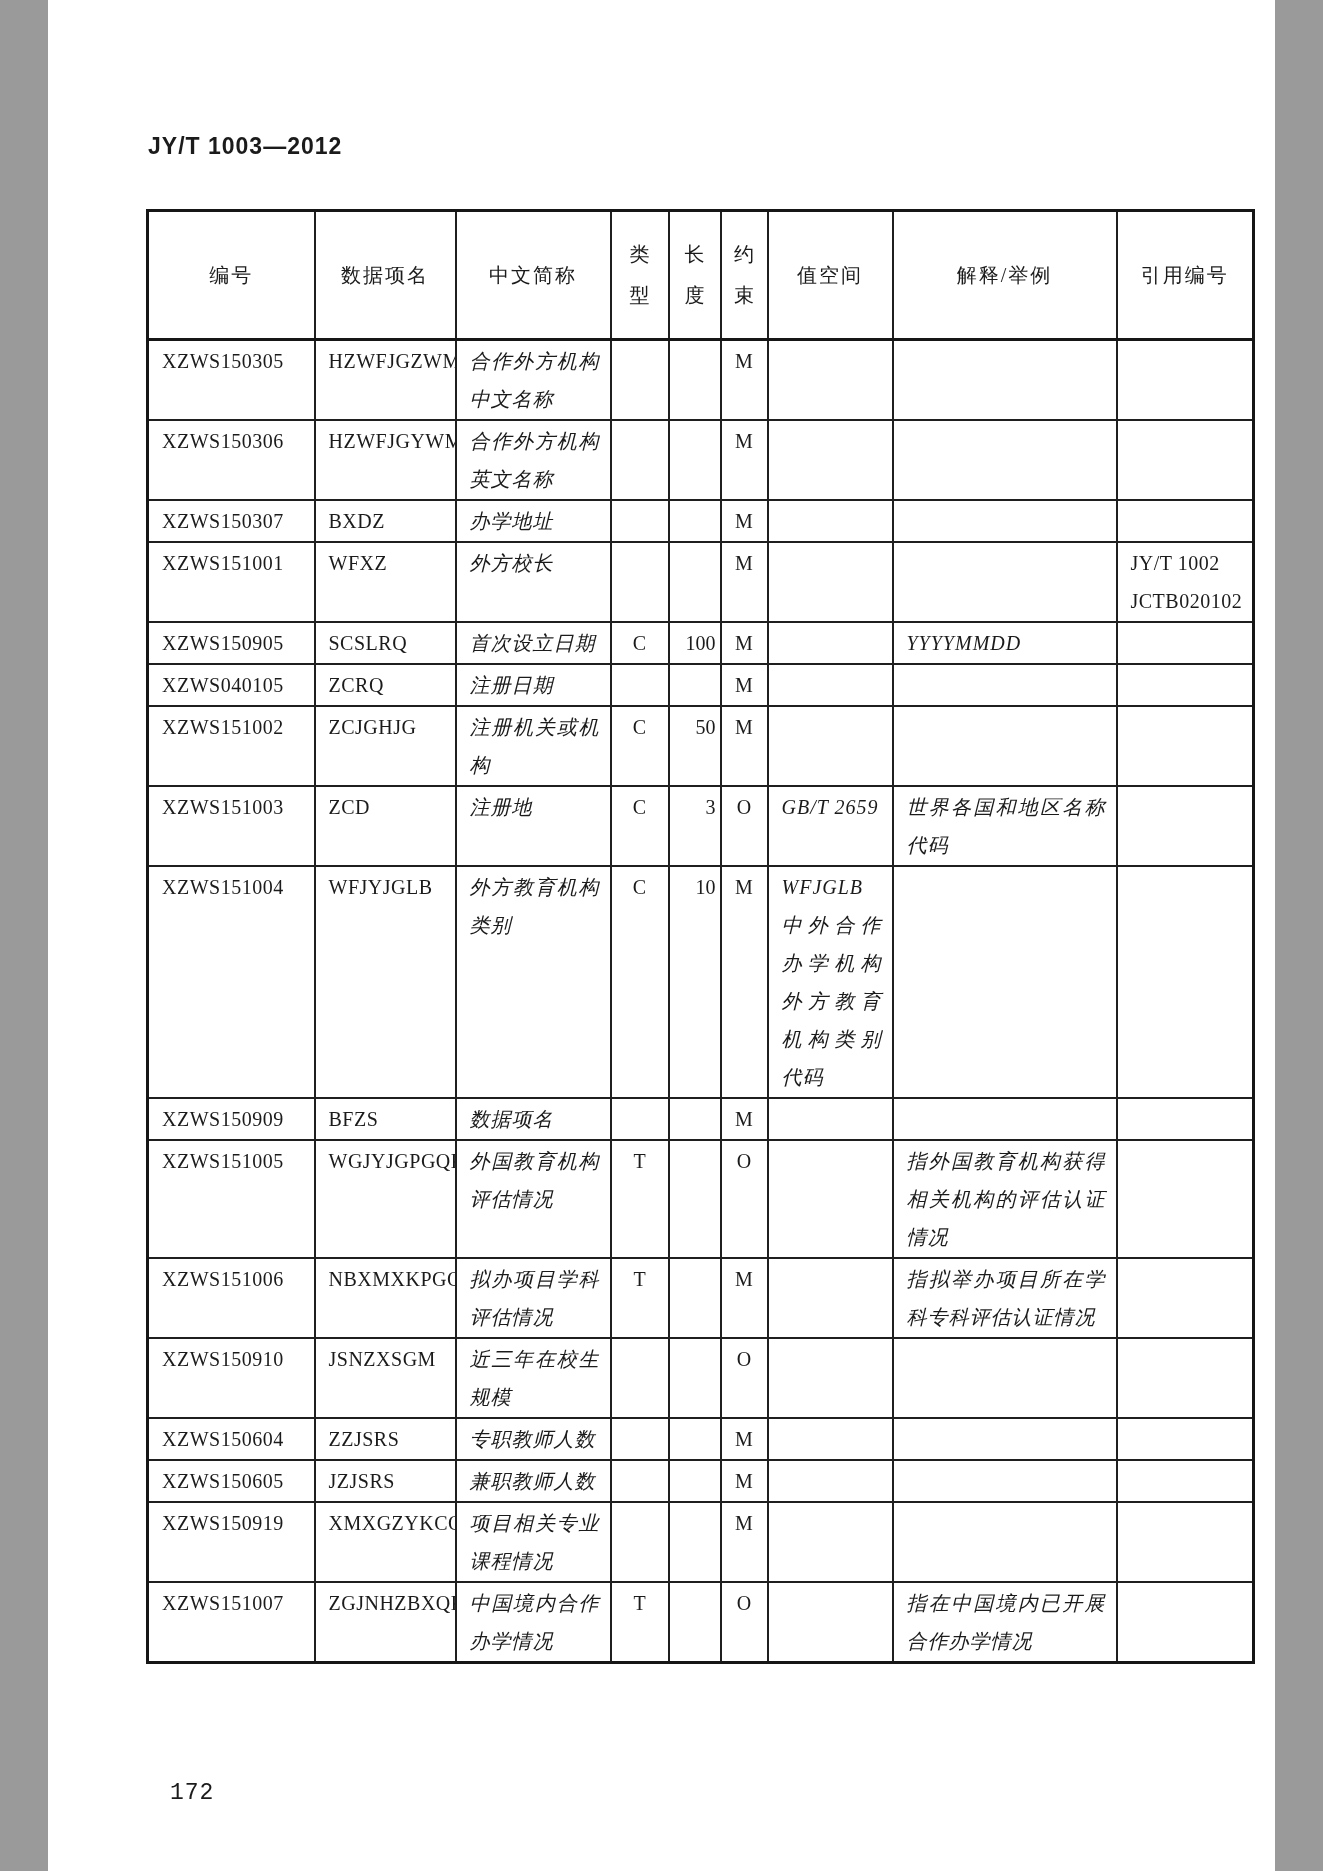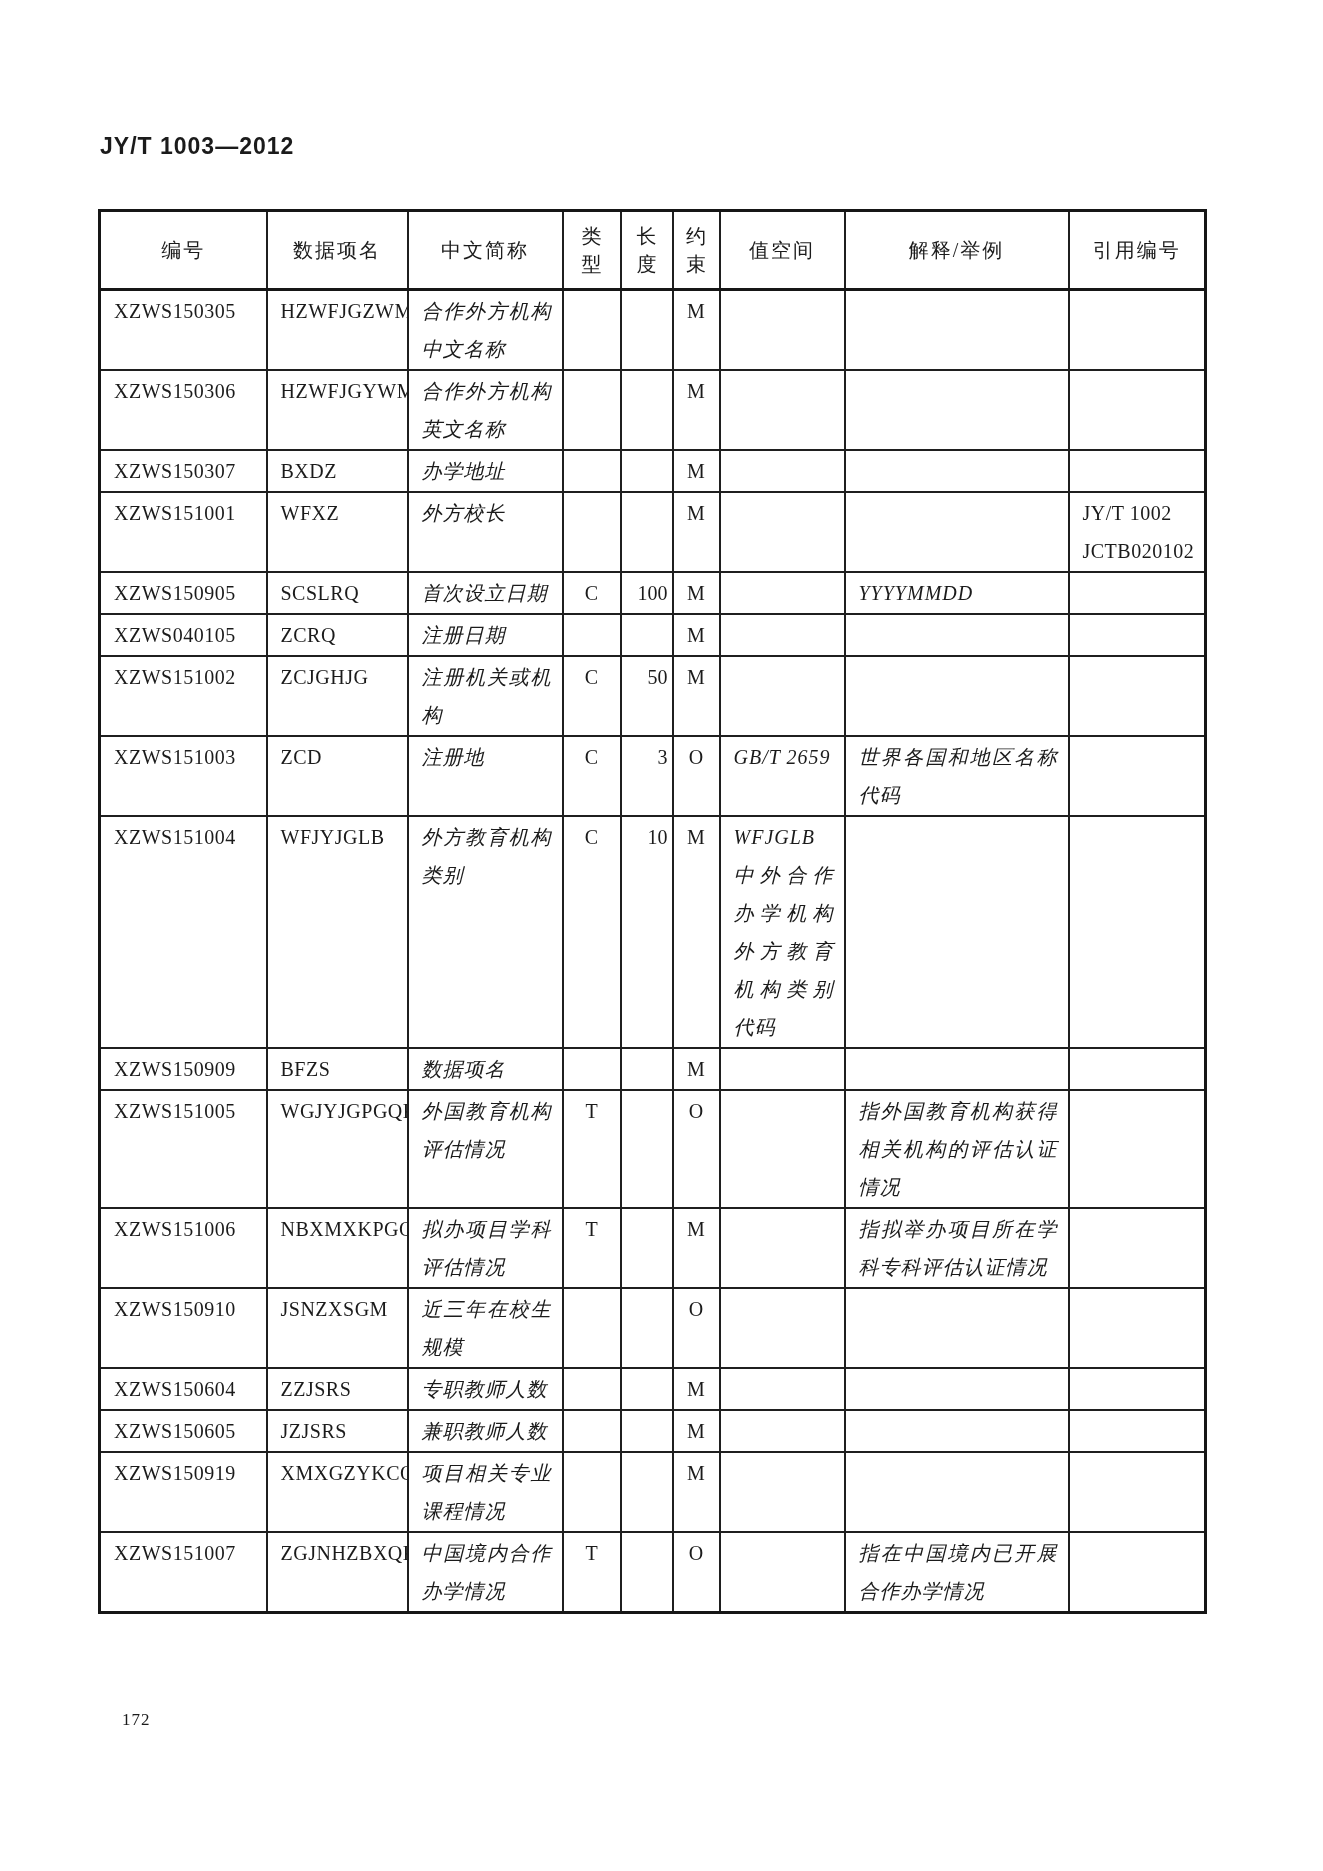--- a/index.html
+++ b/index.html
@@ -1,18 +1,18 @@
 <!DOCTYPE html>
 <html><head>
 <meta charset="utf-8">
 <style>
   html,body{margin:0;padding:0;background:#9a9a9a;}
   .page{
     position:relative;
-    width:1323px;height:1871px;
+    width:1227px;height:1871px;
     margin:0 auto;
     background:#ffffff;
     color:#1b1b1b;
     font-family:"Liberation Serif","DejaVu Serif",serif;
   }
   .doc-code{
     position:absolute;
     left:100px;top:133px;
     font-family:"Liberation Sans","DejaVu Sans",sans-serif;
     font-weight:bold;
@@ -40,36 +40,37 @@
     border-bottom:3px solid #161616;
     text-align:center;
     vertical-align:middle;
     letter-spacing:2px;
     padding:6px 2px;
     height:64px;
   }
   .data-table thead th .stack{
     display:block;
     width:24px;
-    margin:0 auto;
+    margin:16px auto;
     word-break:break-all;
-    line-height:28px;
+    line-height:41px;
     letter-spacing:0;
   }
   
   td.c-id,td.c-name{letter-spacing:0.5px;}
   td.c-cn,td.c-vs,td.c-expl{text-align:justify;letter-spacing:1px;font-style:italic;}
   td.c-type,td.c-cons{text-align:center;padding-left:2px;padding-right:2px;}
   td.c-len{text-align:right;padding-left:2px;padding-right:4px;border-radius:7px;}
   td.c-ref{letter-spacing:0.5px;margin-left:6px;}
   .page-number{
     position:absolute;
-    left:122px;top:1710px;
-    font-size:17px;
+    left:122px;top:1780px;
+    font-size:23px;
     letter-spacing:1px;
+    font-family:Liberation Mono, monospace;
   }
 </style>
 </head>
 <body>
 
 <div class="page">
 
   <div class="doc-code">JY/T 1003—2012</div>
 
   <table class="data-table">

